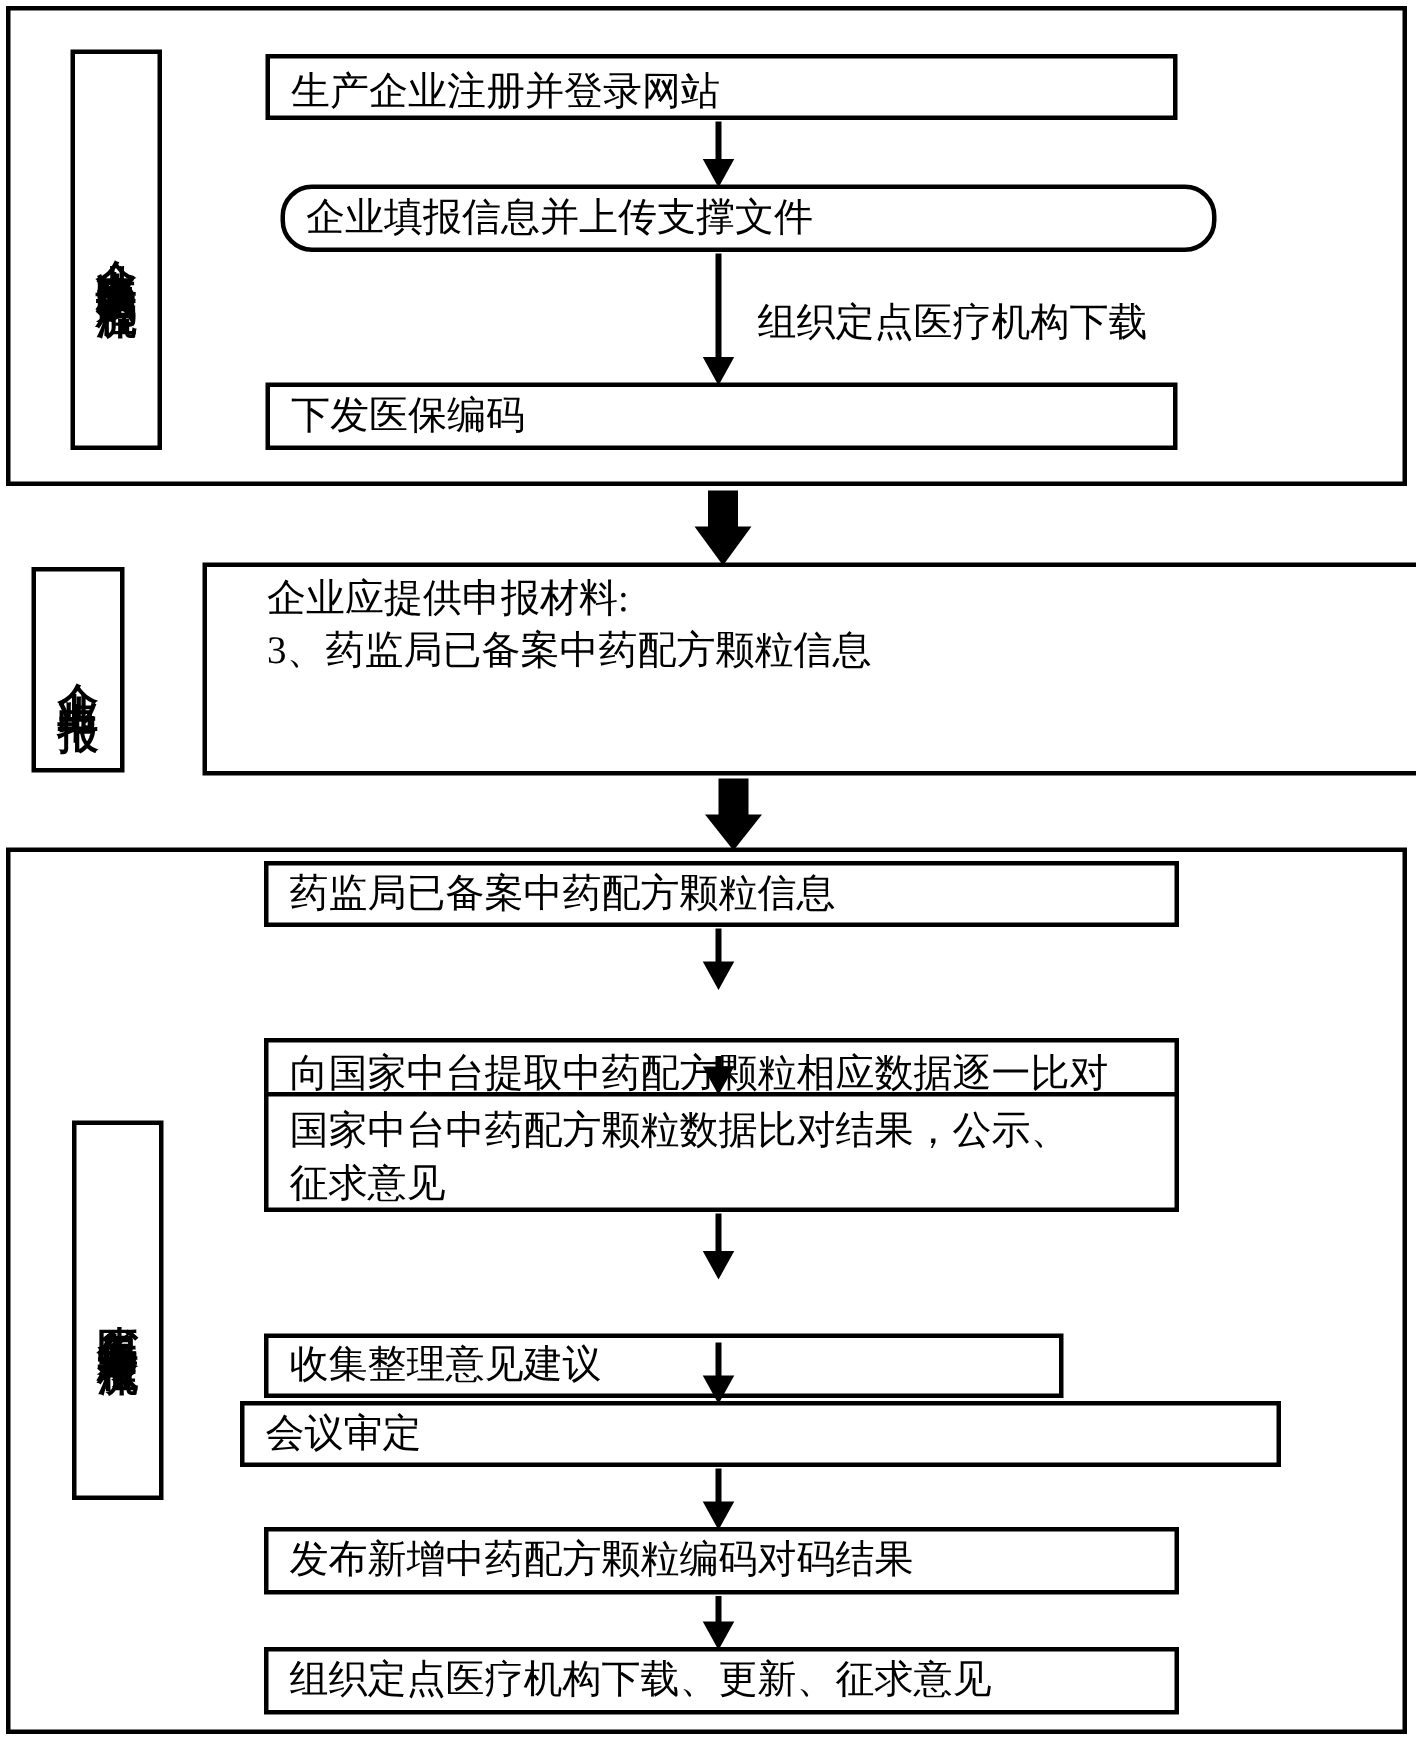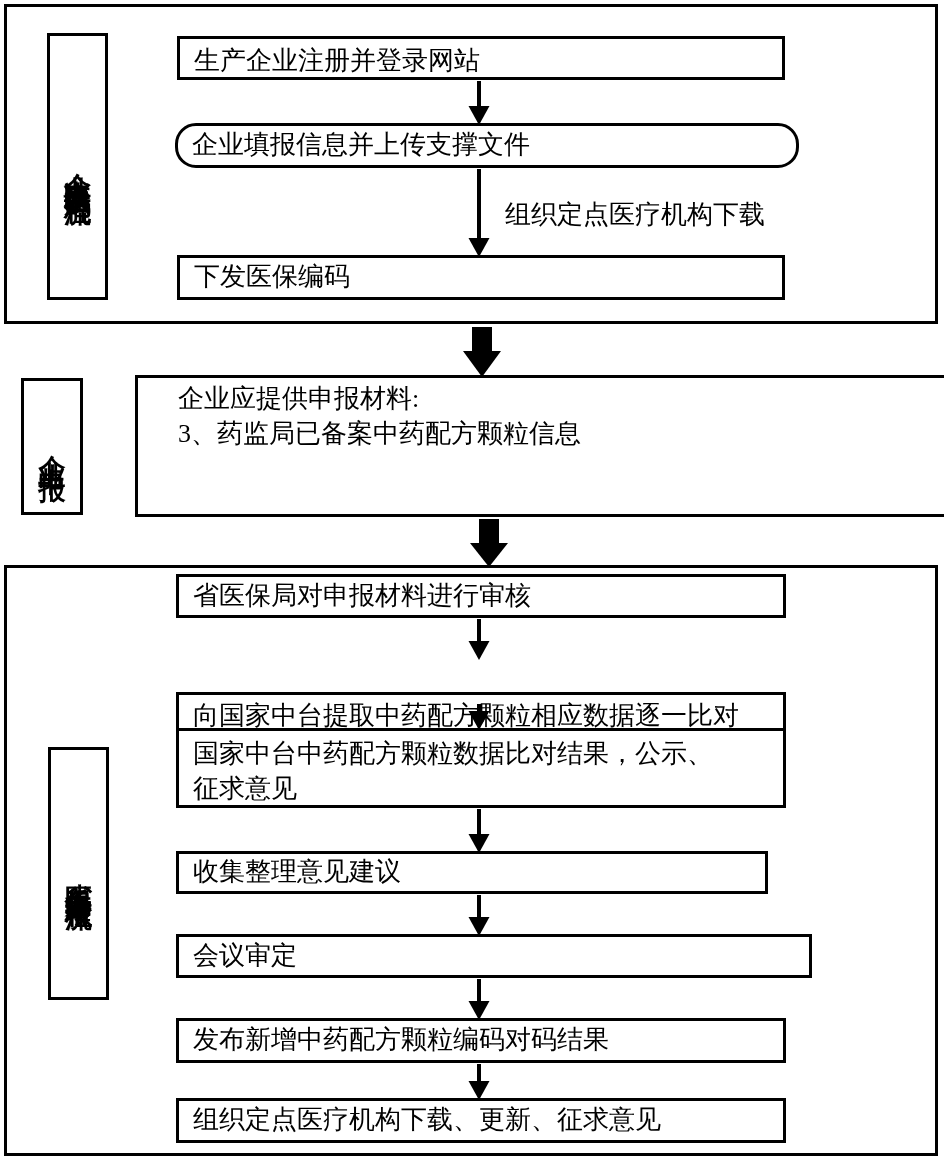--- a/index.html
+++ b/index.html
@@ -70,21 +70,21 @@
   <div class="outer" style="left:4px; top:4px; width:934px; height:320px;"></div>
 
   <div class="vlabel" style="left:47px; top:33px; width:61px; height:267px;">
     <span class="vtext">企业申请赋码流程</span>
   </div>
 
   <div class="fbox" style="left:177px; top:36px; width:608px; height:44px;align-items:flex-end;">
     <span>生产企业注册并登录网站</span>
   </div>
 
-  <div class="fbox" style="left:175px; top:123px; width:624px; height:45px;border-radius:21px;">
+  <div class="fbox" style="left:187px; top:123px; width:624px; height:45px;border-radius:21px;">
     <span>企业填报信息并上传支撑文件</span>
   </div>
 
   <div class="arrow-label" style="left:505px; top:197px;">组织定点医疗机构下载</div>
 
   <div class="fbox" style="left:177px; top:255px; width:608px; height:45px;">
     <span>下发医保编码</span>
   </div>
 
   <div class="vlabel" style="left:21px; top:378px; width:62px; height:137px;">
@@ -96,37 +96,37 @@
     <span>3、药监局已备案中药配方颗粒信息</span>
   </div>
 
   <div class="outer" style="left:4px; top:565px; width:934px; height:591px;"></div>
 
   <div class="vlabel" style="left:48px; top:747px; width:61px; height:253px;">
     <span class="vtext" style="letter-spacing:3px;">省医保局审核流程</span>
   </div>
 
   <div class="fbox" style="left:176px; top:574px; width:610px; height:44px;">
-    <span>省医保局对申报材料进行审核</span>
+    <span>药监局已备案中药配方颗粒信息</span>
   </div>
 
   <div class="fbox" style="left:176px; top:658px; width:610px; height:49px;margin-top:34px;">
     <span>向国家中台提取中药配方颗粒相应数据逐一比对</span>
   </div>
 
   <div class="fbox multiline" style="left:176px; top:728px; width:610px; height:80px; padding-top:5px;">
     <span>国家中台中药配方颗粒数据比对结果，公示、</span>
     <span>征求意见</span>
   </div>
 
-  <div class="fbox" style="left:176px; top:851px; width:592px; height:43px;">
+  <div class="fbox" style="left:176px; top:889px; width:533px; height:43px;">
     <span>收集整理意见建议</span>
   </div>
 
-  <div class="fbox" style="left:176px; top:934px; width:636px; height:44px;text-align:center;">
+  <div class="fbox" style="left:160px; top:934px; width:694px; height:44px;text-align:center;">
     <span>会议审定</span>
   </div>
 
   <div class="fbox" style="left:176px; top:1018px; width:610px; height:45px;text-align:center;">
     <span>发布新增中药配方颗粒编码对码结果</span>
   </div>
 
   <div class="fbox" style="left:176px; top:1098px; width:610px; height:45px;">
     <span>组织定点医疗机构下载、更新、征求意见</span>
   </div>

